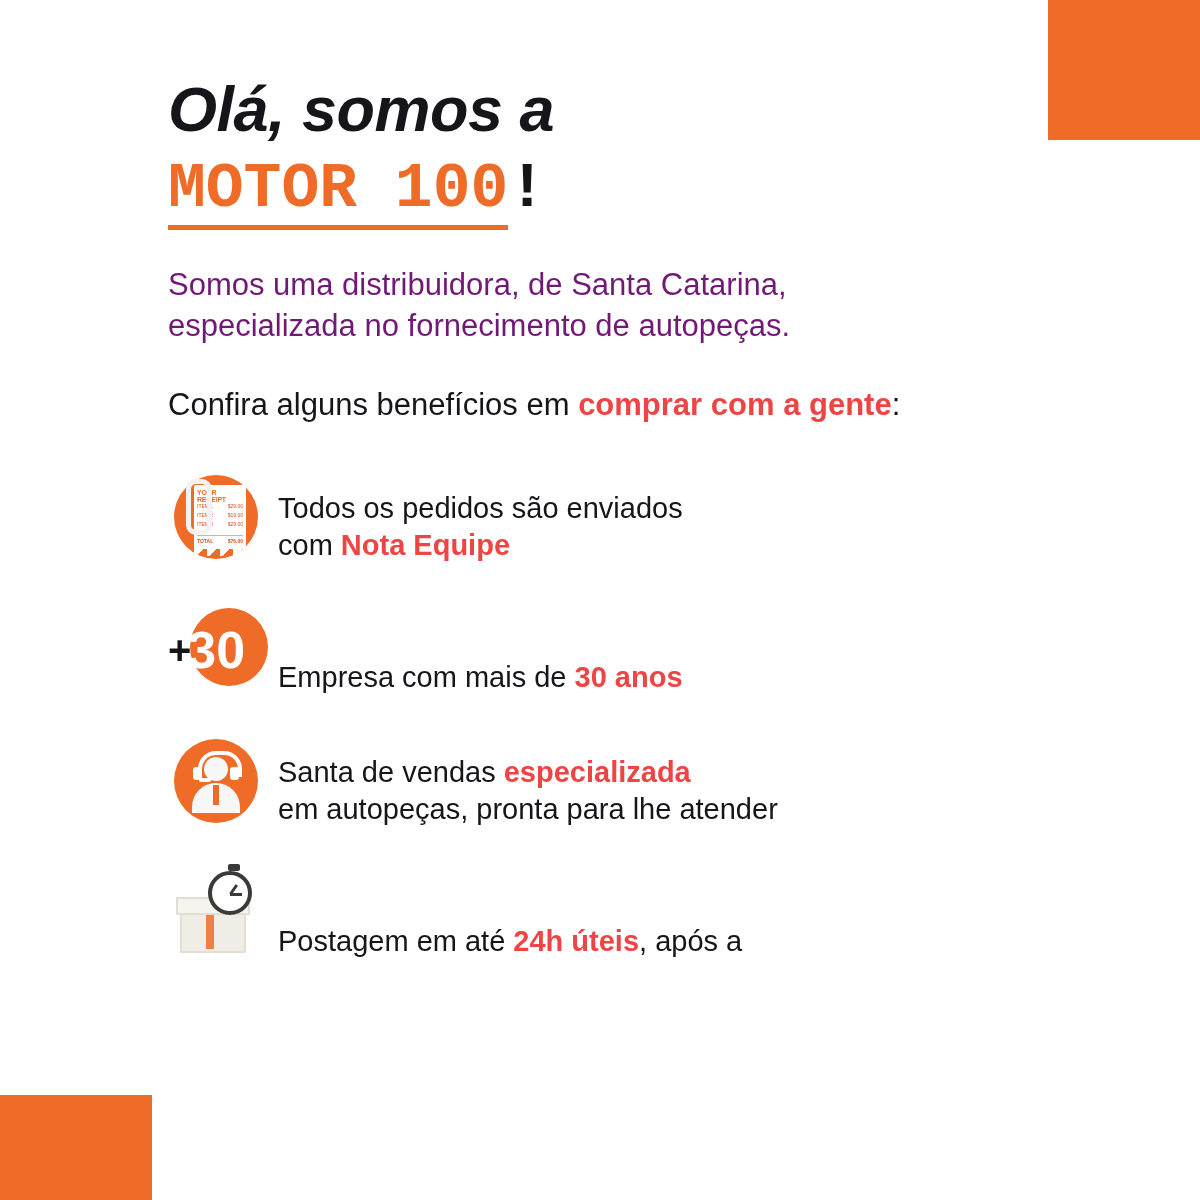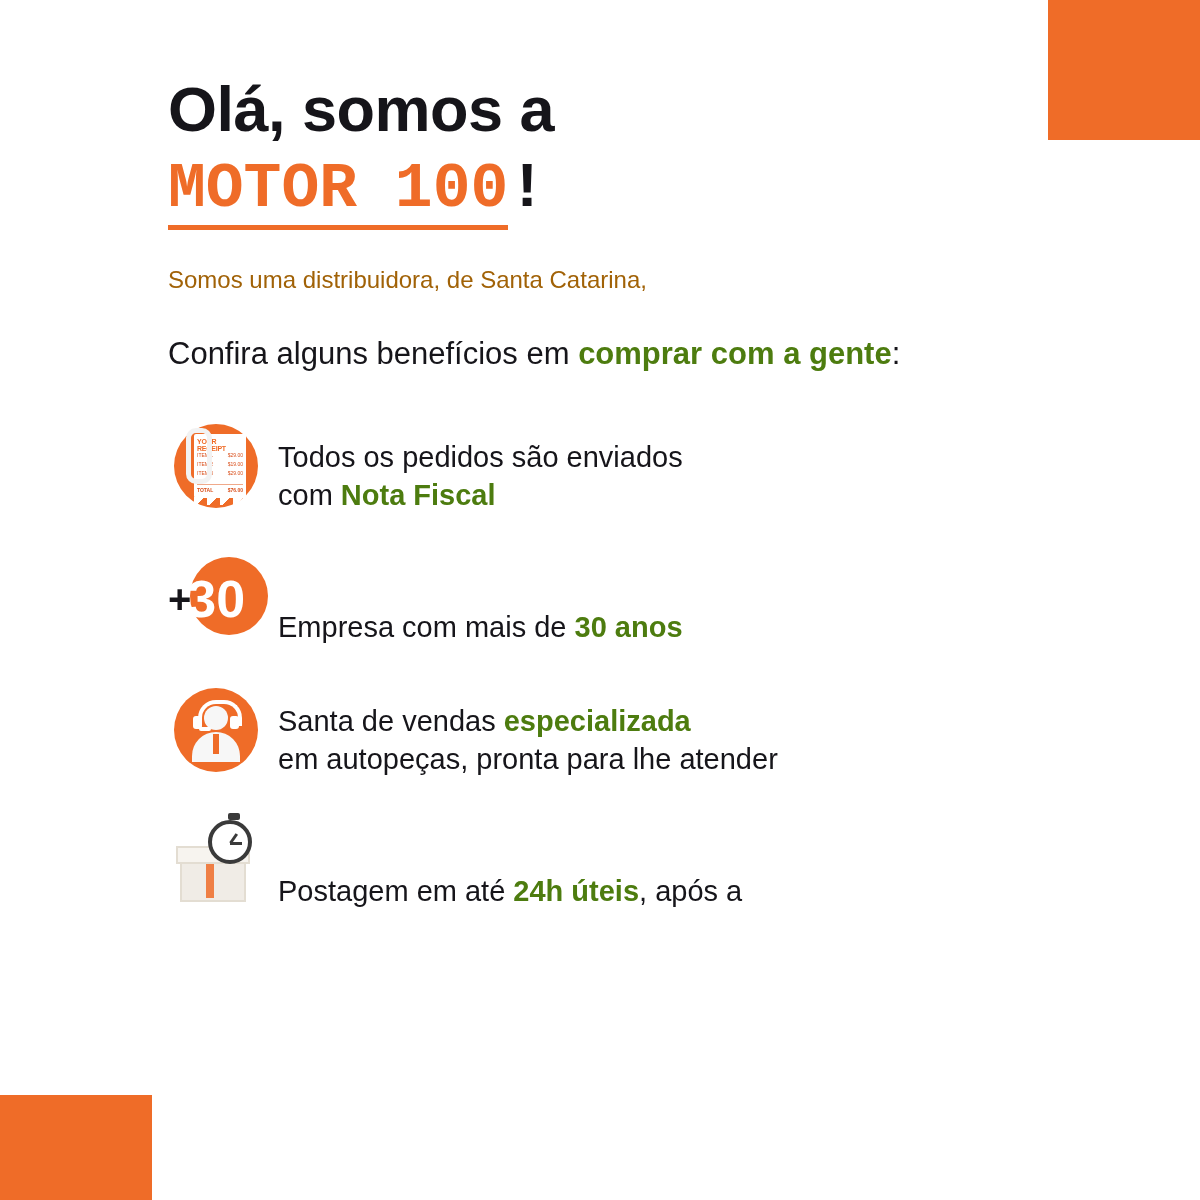--- a/index.html
+++ b/index.html
@@ -41,20 +41,21 @@
     width: 900px;
   }
 
   .headline-1 {
     font-size: 63px;
     font-weight: bold;
     color: #16151a;
     letter-spacing: -0.5px;
     line-height: 1.0;
     margin: 0;
+    font-style: italic;
   }
   .headline-2 {
     font-size: 63px;
     font-weight: bold;
     color: #16151a;
     line-height: 1.05;
     margin: 16px 0 0 0;
     letter-spacing: 0px;
     display: flex;
     align-items: baseline;
@@ -64,33 +65,33 @@
     color: #ef6c28;
     border-bottom: 5px solid #ef6c28;
     padding-bottom: 2px;
   }
   .bang {
     color: #16151a;
   }
 
   .lead {
     margin: 34px 0 0 0;
-    font-size: 24px;
-    color: #a16207;
+    font-size: 31px;
+    color: #701a75;
     line-height: 1.33;
   }
 
   .benefits-intro {
     margin: 38px 0 0 0;
     font-size: 31px;
     color: #16151a;
     line-height: 1.3;
   }
   .hl {
-    color: #4d7c0f;
+    color: #ef4444;
     font-weight: bold;
   }
 
   
   .benefits {
     margin-top: 44px;
     list-style: none;
     padding: 0;
   }
   .benefit {
@@ -406,20 +407,21 @@
 
   <h1 class="headline-1">Olá, somos a</h1>
 
   <h1 class="headline-2">
     <span class="brand">MOTOR 100</span>
       <span class="bang">!</span>
   </h1>
 
   <p class="lead">
     <span>Somos uma distribuidora, de Santa Catarina,</span><br>
+    <span>especializada no fornecimento de autopeças.</span>
   </p>
 
   <p class="benefits-intro">
     <span>Confira alguns benefícios em </span><span class="hl">comprar com a gente</span><span>:</span>
   </p>
 
   <ul class="benefits">
 
     <li class="benefit">
       <div class="benefit-icon">
@@ -440,21 +442,21 @@
           </div>
           <div class="receipt-total">
             <span>TOTAL</span>
             <span>$76.00</span>
           </div>
         </div>
         <div class="receipt-clip"></div>
       </div>
       <div class="benefit-text">
         <span>Todos os pedidos são enviados</span><br>
-        <span>com </span><span class="hl">Nota Fiscal</span>
+        <span>com </span><span class="hl">Nota Equipe</span>
       </div>
     </li>
 
     <li class="benefit">
       <div class="benefit-icon">
         <div class="plus30">
           <div class="bg"></div>
           <span class="plus">+</span>
           <span class="num">30</span>
         </div>

